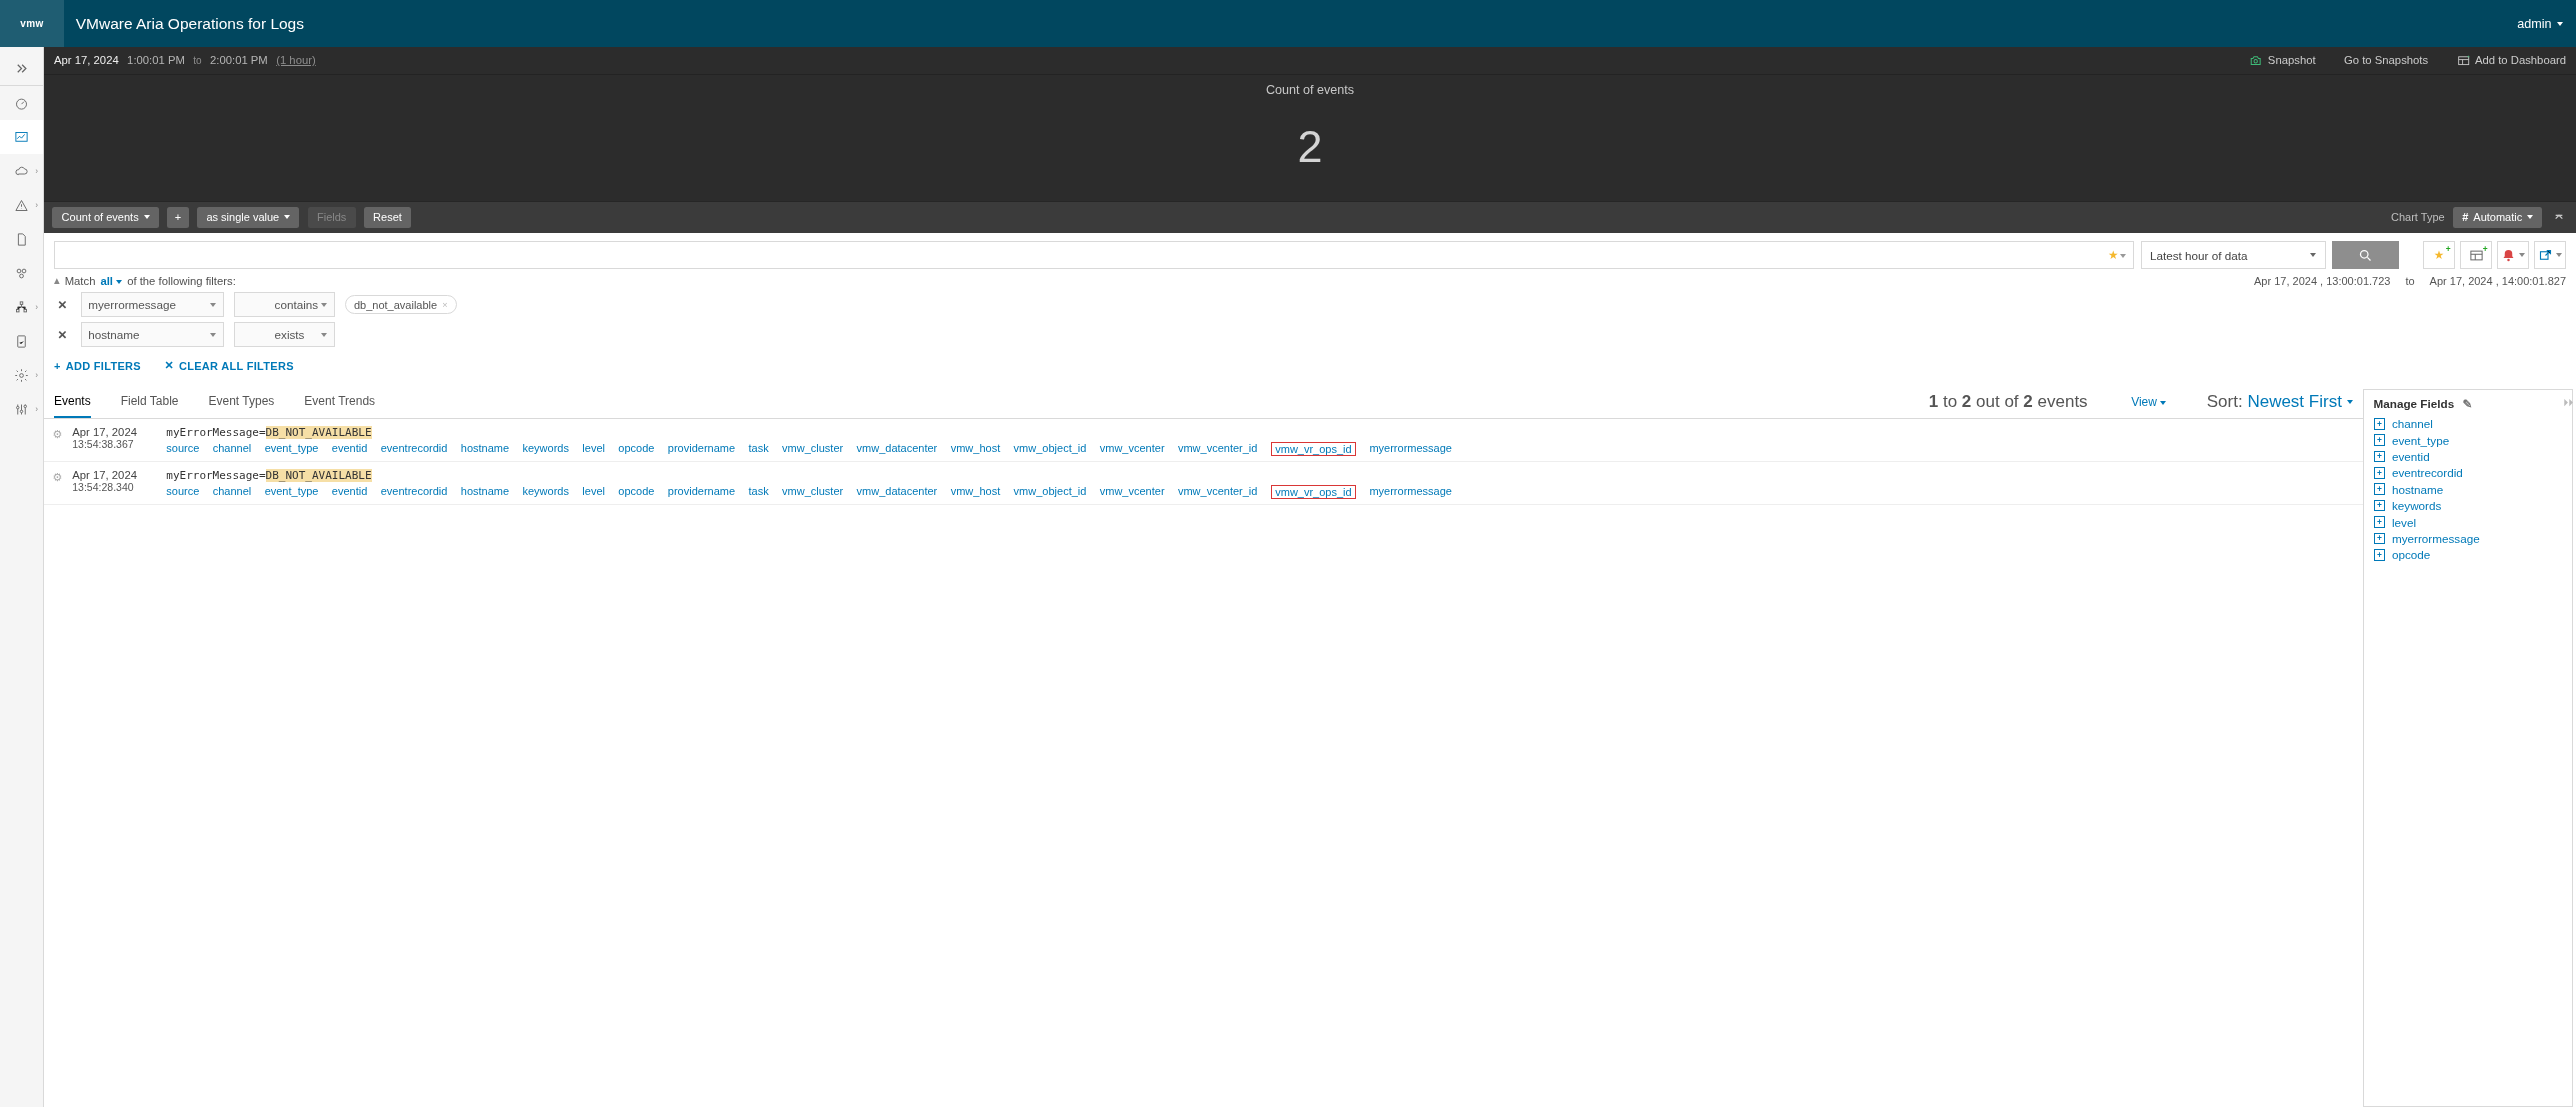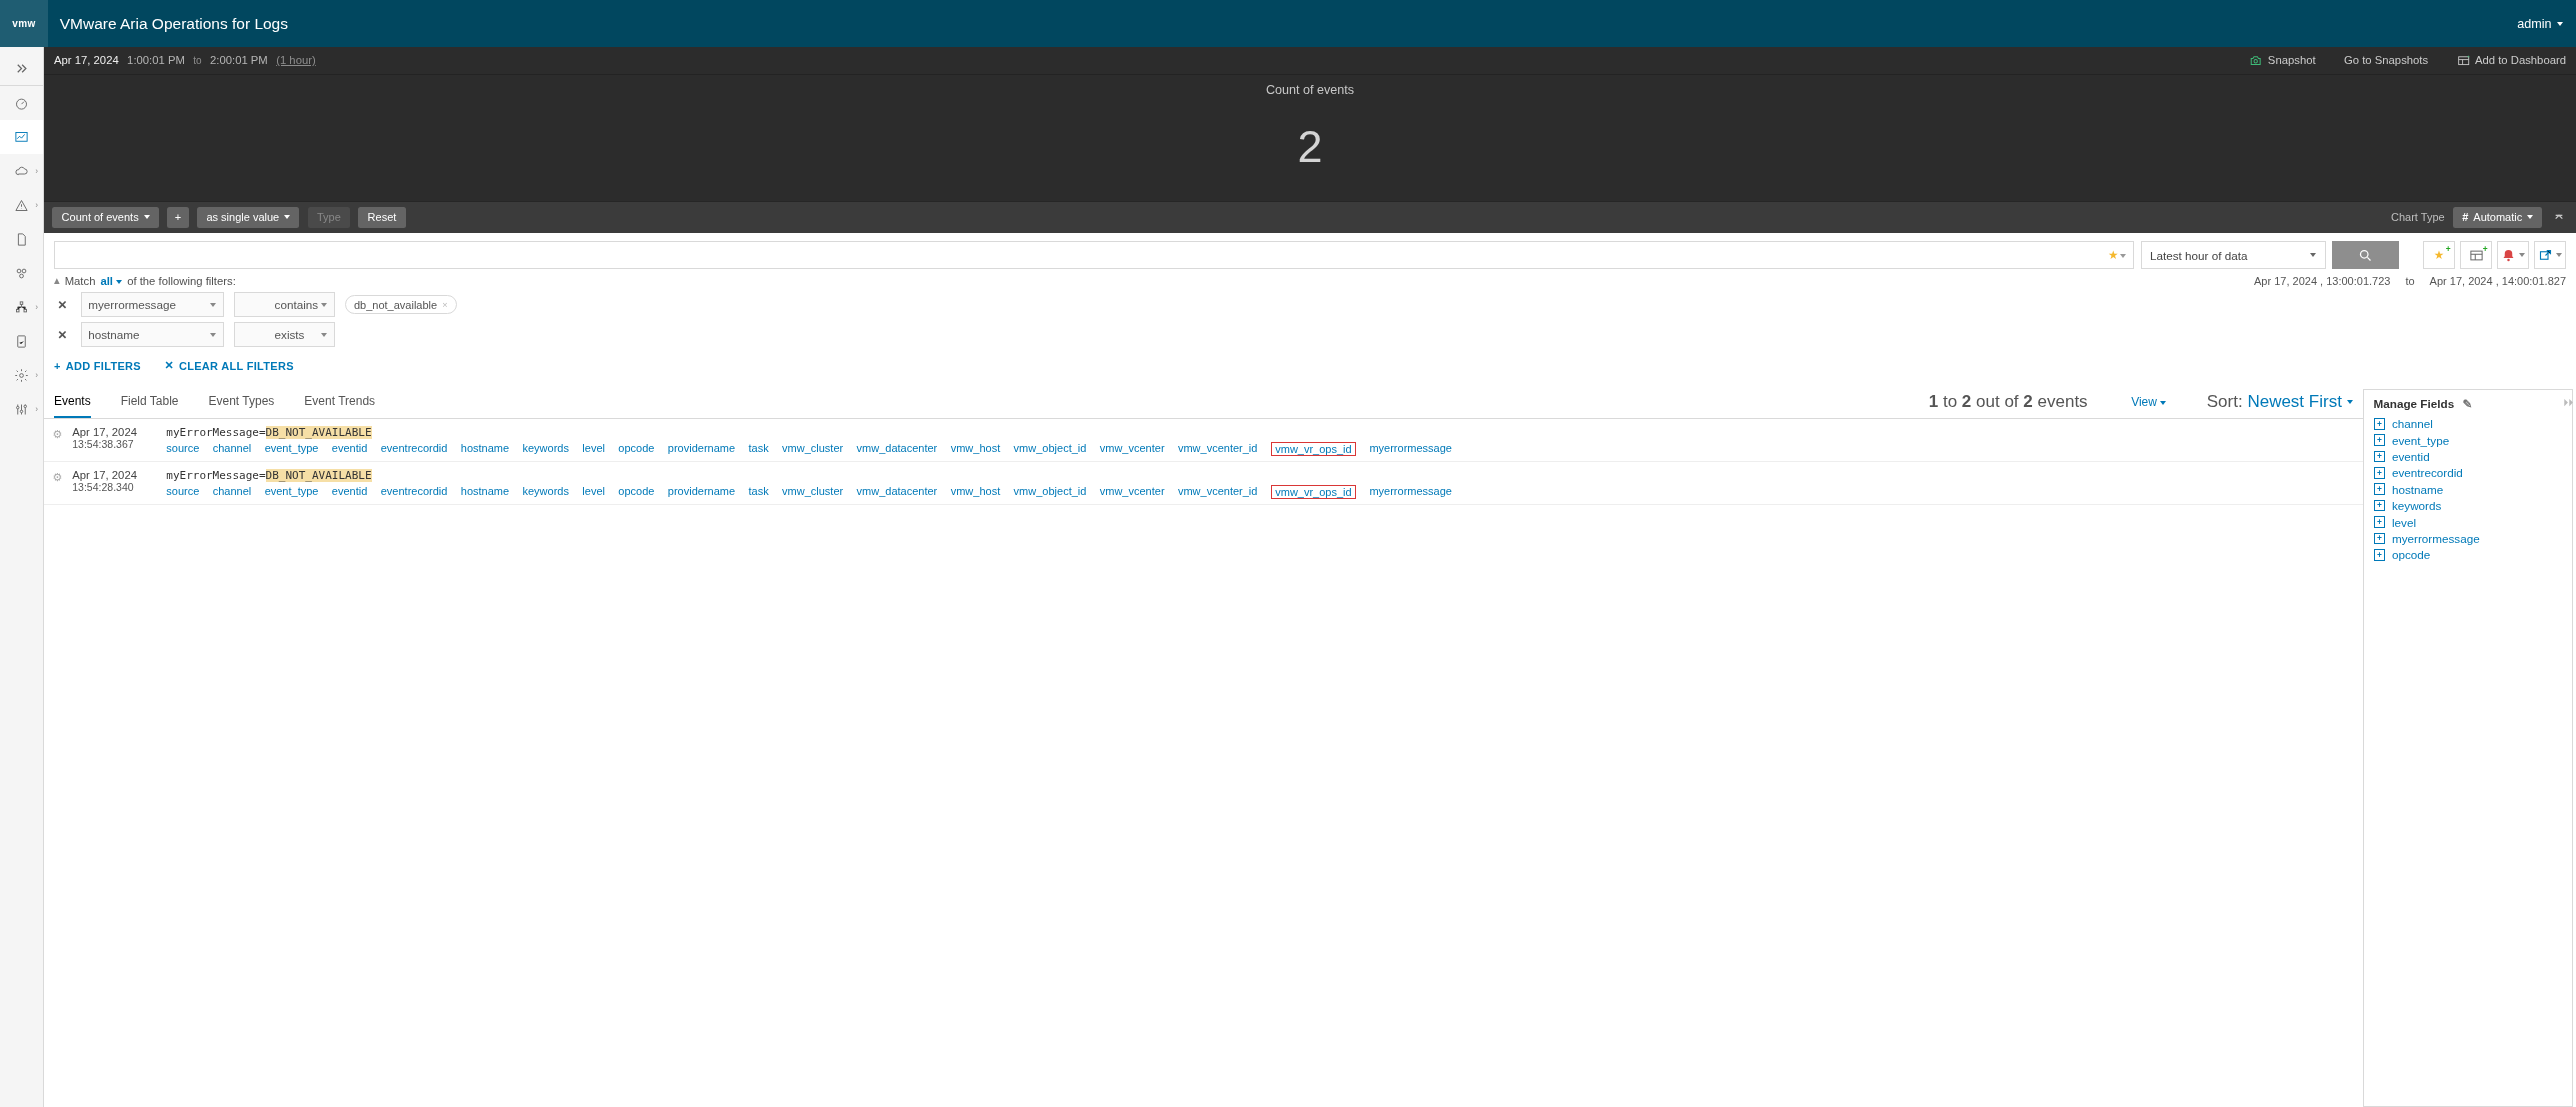--- a/index.html
+++ b/index.html
@@ -27,21 +27,21 @@
   .topbar{
     background:var(--topbar-blue);
     color:#fff;
     height:var(--header-height);
     display:flex;
     align-items:center;
     padding:0 13.4px 0 0;
     gap:11.7px;
   }
   .topbar .logo-box{
-    width:48px;height:47px;display:flex;align-items:center;justify-content:center;
+    width:64px;height:47px;display:flex;align-items:center;justify-content:center;
     background:rgba(255,255,255,.12);
     font-weight:700;font-size:10px;letter-spacing:0.4px;
   }
   .topbar .title{font-size:15.5px;font-weight:400;}
   .topbar .spacer{flex:1;}
   .topbar .user{display:flex;align-items:center;gap:5px;font-size:12.6px;}
 
   
   .layout{display:flex;height:calc(100vh - var(--header-height));}
   .sidebar{
@@ -323,21 +323,21 @@
       <div class="chart-tools">
         <button class="gray-btn">
           <span>Count of events</span>
             <span class="caret caret-down"></span>
         </button>
         <button class="gray-btn" style="padding:4.2px 7.6px;">+</button>
         <button class="gray-btn">
           <span>as single value</span>
             <span class="caret caret-down"></span>
         </button>
-        <button class="gray-btn disabled">Type</button>
+        <button class="gray-btn disabled">Fields</button>
         <button class="gray-btn">Reset</button>
         <div class="spacer"></div>
         <span class="label-plain">Chart Type</span>
         <button class="gray-btn">
           <span style="font-weight:700;">#</span>
           <span>Automatic</span>
             <span class="caret caret-down"></span>
         </button>
         <span class="collapse-handle">
           <svg width="10" height="10" viewBox="0 0 12 12">

